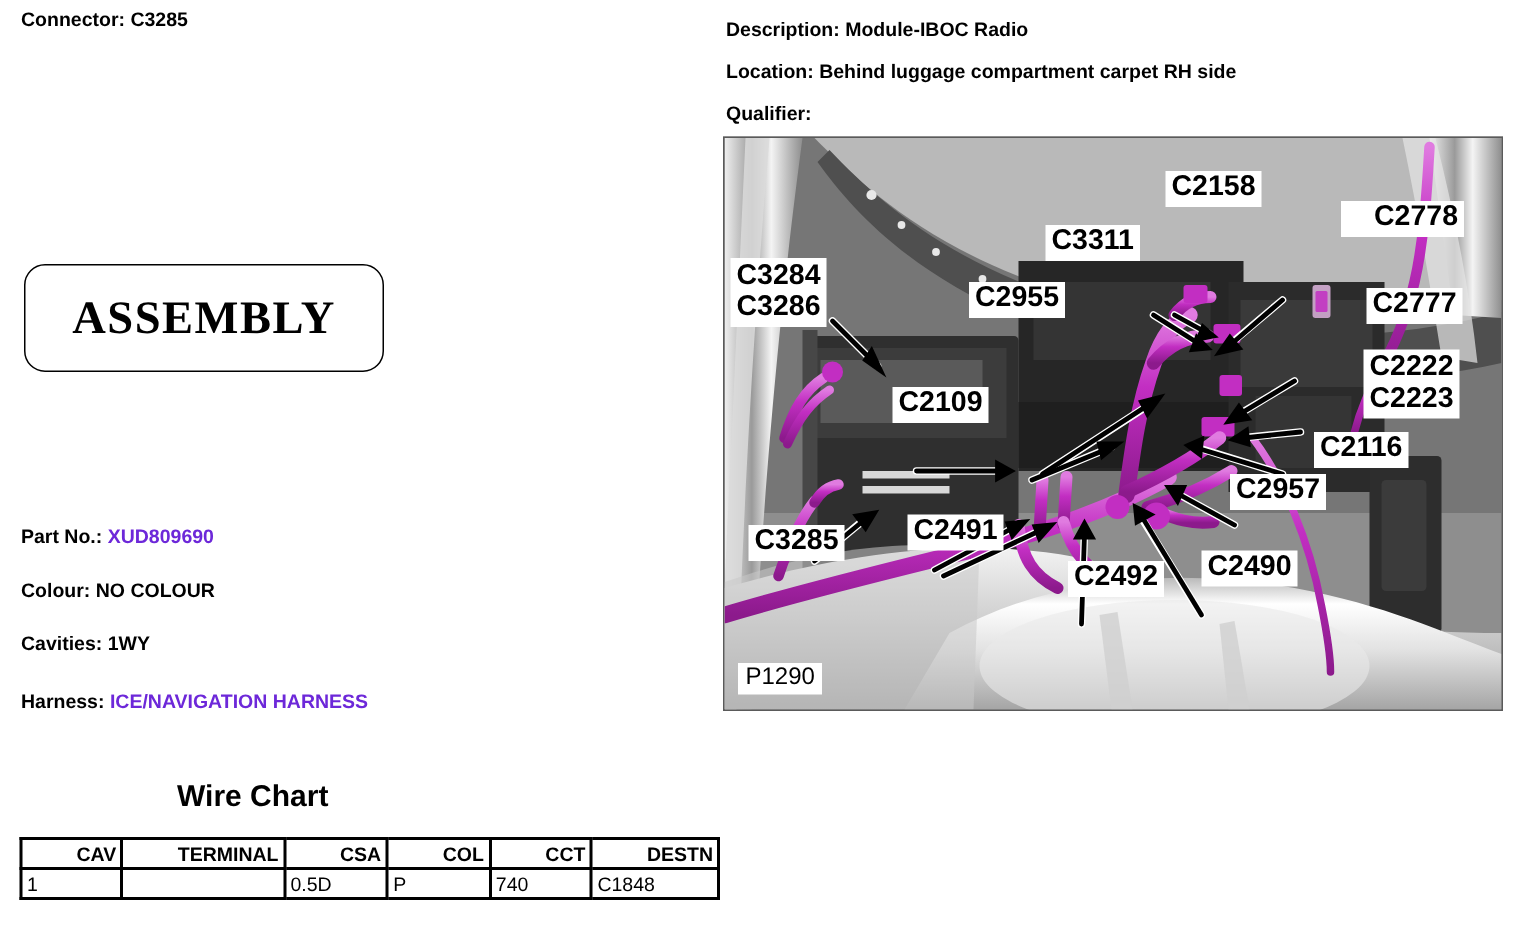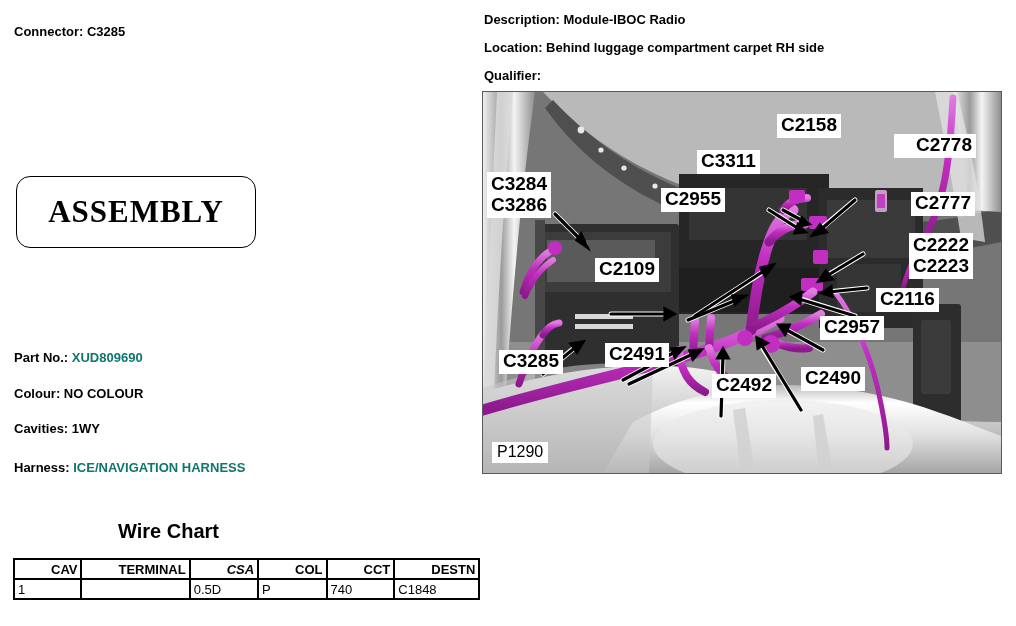--- a/index.html
+++ b/index.html
@@ -17,24 +17,24 @@
   }
 
   
   .txt {
     position: absolute;
     font-size: 13px;
     font-weight: bold;
     white-space: nowrap;
     line-height: 1;
   }
-  .txt .val-green { color: #0f766e; }
-
-  
-  #connector-line { left: 14px; top: 25px; }
+  .txt .val-green { color: #6d28d9; }
+
+  
+  #connector-line { left: 14px; top: 6px; }
 
   #assembly-box {
     position: absolute;
     left: 16px;
     top: 176px;
     width: 240px;
     height: 72px;
     border: 1.6px solid #000;
     border-radius: 14px;
     background: #fff;
@@ -79,21 +79,21 @@
     text-align: left;
     padding: 1px 3px;
     height: 20px;
     box-sizing: border-box;
     background: #fff;
   }
   #wire-chart thead th { font-weight: bold; padding-left: 36px; }
   #wire-chart tbody td { font-weight: normal; }
   .col-cav   { width: 45px; }
   .col-term  { width: 97px; }
-  .col-csa   { width: 44px; font-style: italic; }
+  .col-csa   { width: 44px; }
   .col-col   { width: 41px; }
   .col-cct   { width: 30px; }
   .col-destn { width: 44px; }
 
   
   #description-line { left: 484px; top: 13px; }
   #location-line    { left: 484px; top: 41px; }
   #qualifier-line   { left: 484px; top: 69px; }
 
   
@@ -357,21 +357,21 @@
       <path d="M318,318 L278,252"></path>
         <polygon points="274,246 275,256 284,251"></polygon>
     </g>
   </svg>
 
   <div class="callout stacked" style="left:4px; top:80px;">
     <div>C3284</div>
     <div>C3286</div>
   </div>
 
-  <div class="callout" style="left:178px; top:96px;text-align:right;">C2955</div>
+  <div class="callout" style="left:163px; top:96px;text-align:right;">C2955</div>
 
   <div class="callout" style="left:214px; top:58px;">C3311</div>
 
   <div class="callout" style="left:294px; top:22px;">C2158</div>
 
   <div class="callout" style="left:411px; top:42px;padding-left:22px;">C2778</div>
 
   <div class="callout" style="left:428px; top:100px;">C2777</div>
 
   <div class="callout stacked" style="left:426px; top:141px;">

